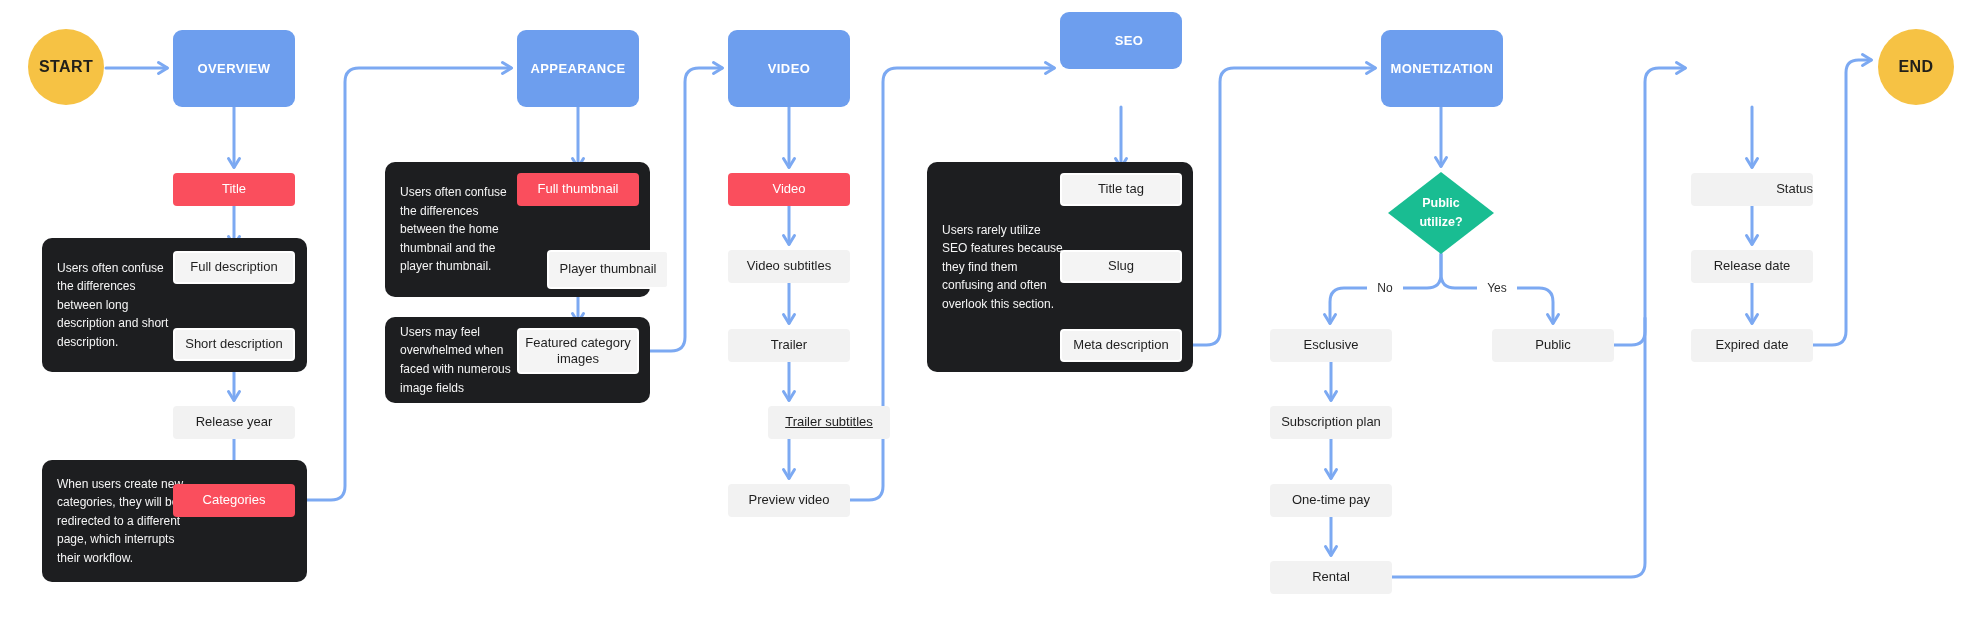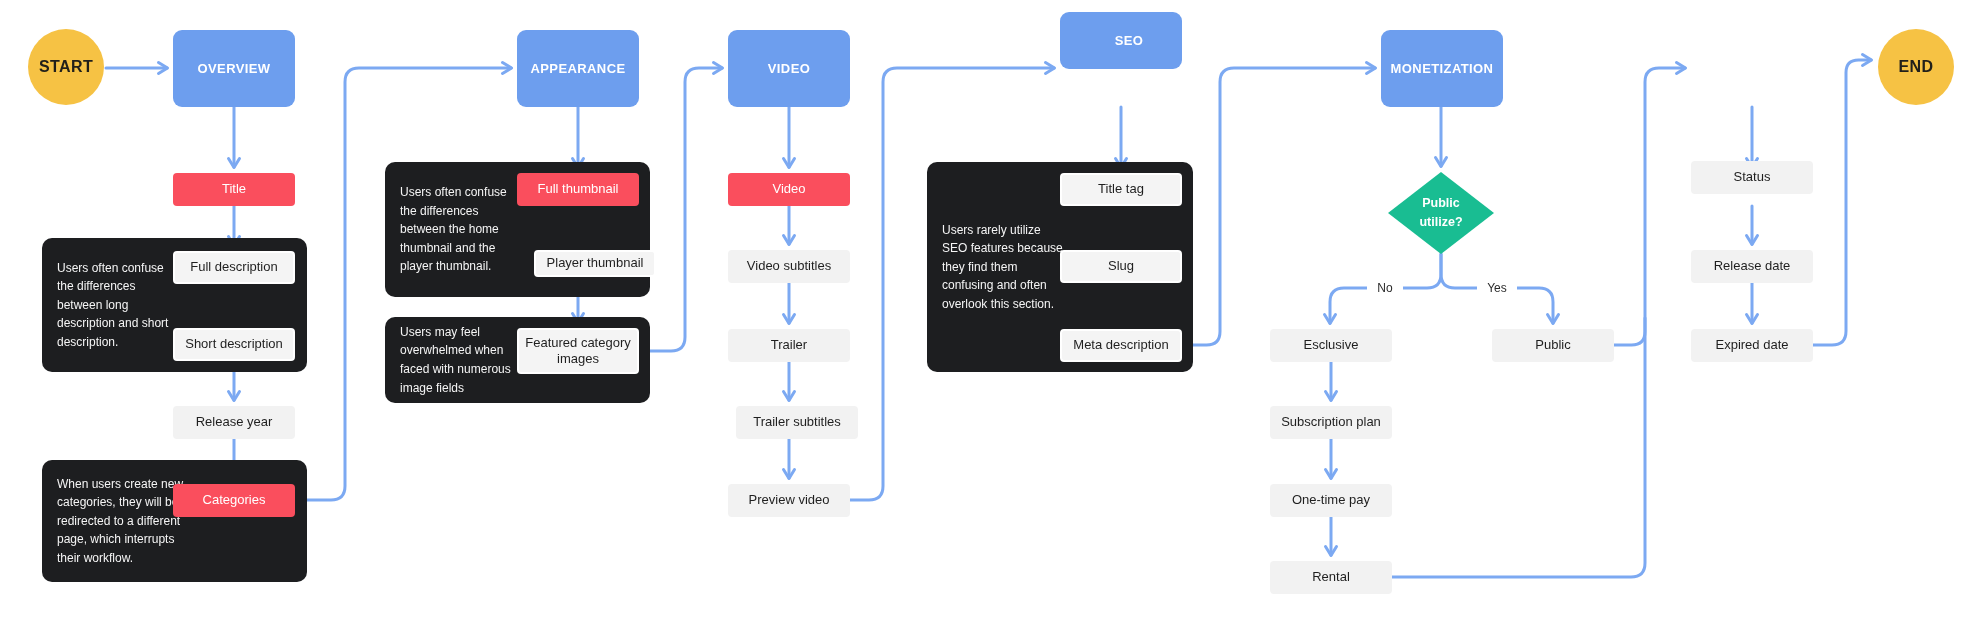--- a/index.html
+++ b/index.html
@@ -113,36 +113,36 @@
     </div>
     <div class="node step gray" style="left: 173px; top: 406px; width: 122px; height: 33px;">
       <span class="label">Release year</span>
     </div>
     <div class="node step red" style="left: 173px; top: 484px; width: 122px; height: 33px;">
       <span class="label">Categories</span>
     </div>
     <div class="node step red" style="left: 517px; top: 173px; width: 122px; height: 33px;">
       <span class="label">Full thumbnail</span>
     </div>
-    <div class="node step bordered" style="left: 534px; top: 250px; width: 122px; height: 27px;">
+    <div class="node step bordered" style="left: 547px; top: 250px; width: 122px; height: 39px;">
       <span class="label">Player thumbnail</span>
     </div>
     <div class="node step bordered" style="left: 517px; top: 328px; width: 122px; height: 46px;">
       <span class="label">Featured category images</span>
     </div>
     <div class="node step red" style="left: 728px; top: 173px; width: 122px; height: 33px;">
       <span class="label">Video</span>
     </div>
     <div class="node step gray" style="left: 728px; top: 250px; width: 122px; height: 33px;">
       <span class="label">Video subtitles</span>
     </div>
     <div class="node step gray" style="left: 728px; top: 329px; width: 122px; height: 33px;">
       <span class="label">Trailer</span>
     </div>
-    <div class="node step gray" style="left: 736px; top: 406px; width: 122px; height: 33px;">
+    <div class="node step gray" style="left: 768px; top: 406px; width: 122px; height: 33px; text-decoration: underline;">
       <span class="label">Trailer subtitles</span>
     </div>
     <div class="node step gray" style="left: 728px; top: 484px; width: 122px; height: 33px;">
       <span class="label">Preview video</span>
     </div>
     <div class="node step bordered" style="left: 1060px; top: 173px; width: 122px; height: 33px;">
       <span class="label">Title tag</span>
     </div>
     <div class="node step bordered" style="left: 1060px; top: 250px; width: 122px; height: 33px;">
       <span class="label">Slug</span>
@@ -161,21 +161,21 @@
     </div>
     <div class="node step gray" style="left: 1270px; top: 484px; width: 122px; height: 33px;">
       <span class="label">One-time pay</span>
     </div>
     <div class="node step gray" style="left: 1270px; top: 561px; width: 122px; height: 33px;">
       <span class="label">Rental</span>
     </div>
     <div class="node step gray" style="left: 1492px; top: 329px; width: 122px; height: 33px;">
       <span class="label">Public</span>
     </div>
-    <div class="node step gray" style="left: 1691px; top: 161px; width: 122px; height: 33px;">
+    <div class="node step gray" style="left: 1691px; top: 173px; width: 122px; height: 33px; justify-content: flex-end;">
       <span class="label">Status</span>
     </div>
     <div class="node step gray" style="left: 1691px; top: 250px; width: 122px; height: 33px;">
       <span class="label">Release date</span>
     </div>
     <div class="node step gray" style="left: 1691px; top: 329px; width: 122px; height: 33px;">
       <span class="label">Expired date</span>
     </div>
     <div class="branch-label" style="left: 1367px; top: 277px; width: 36px; height: 21px;">No</div>
     <div class="branch-label" style="left: 1477px; top: 277px; width: 40px; height: 21px;">Yes</div>

